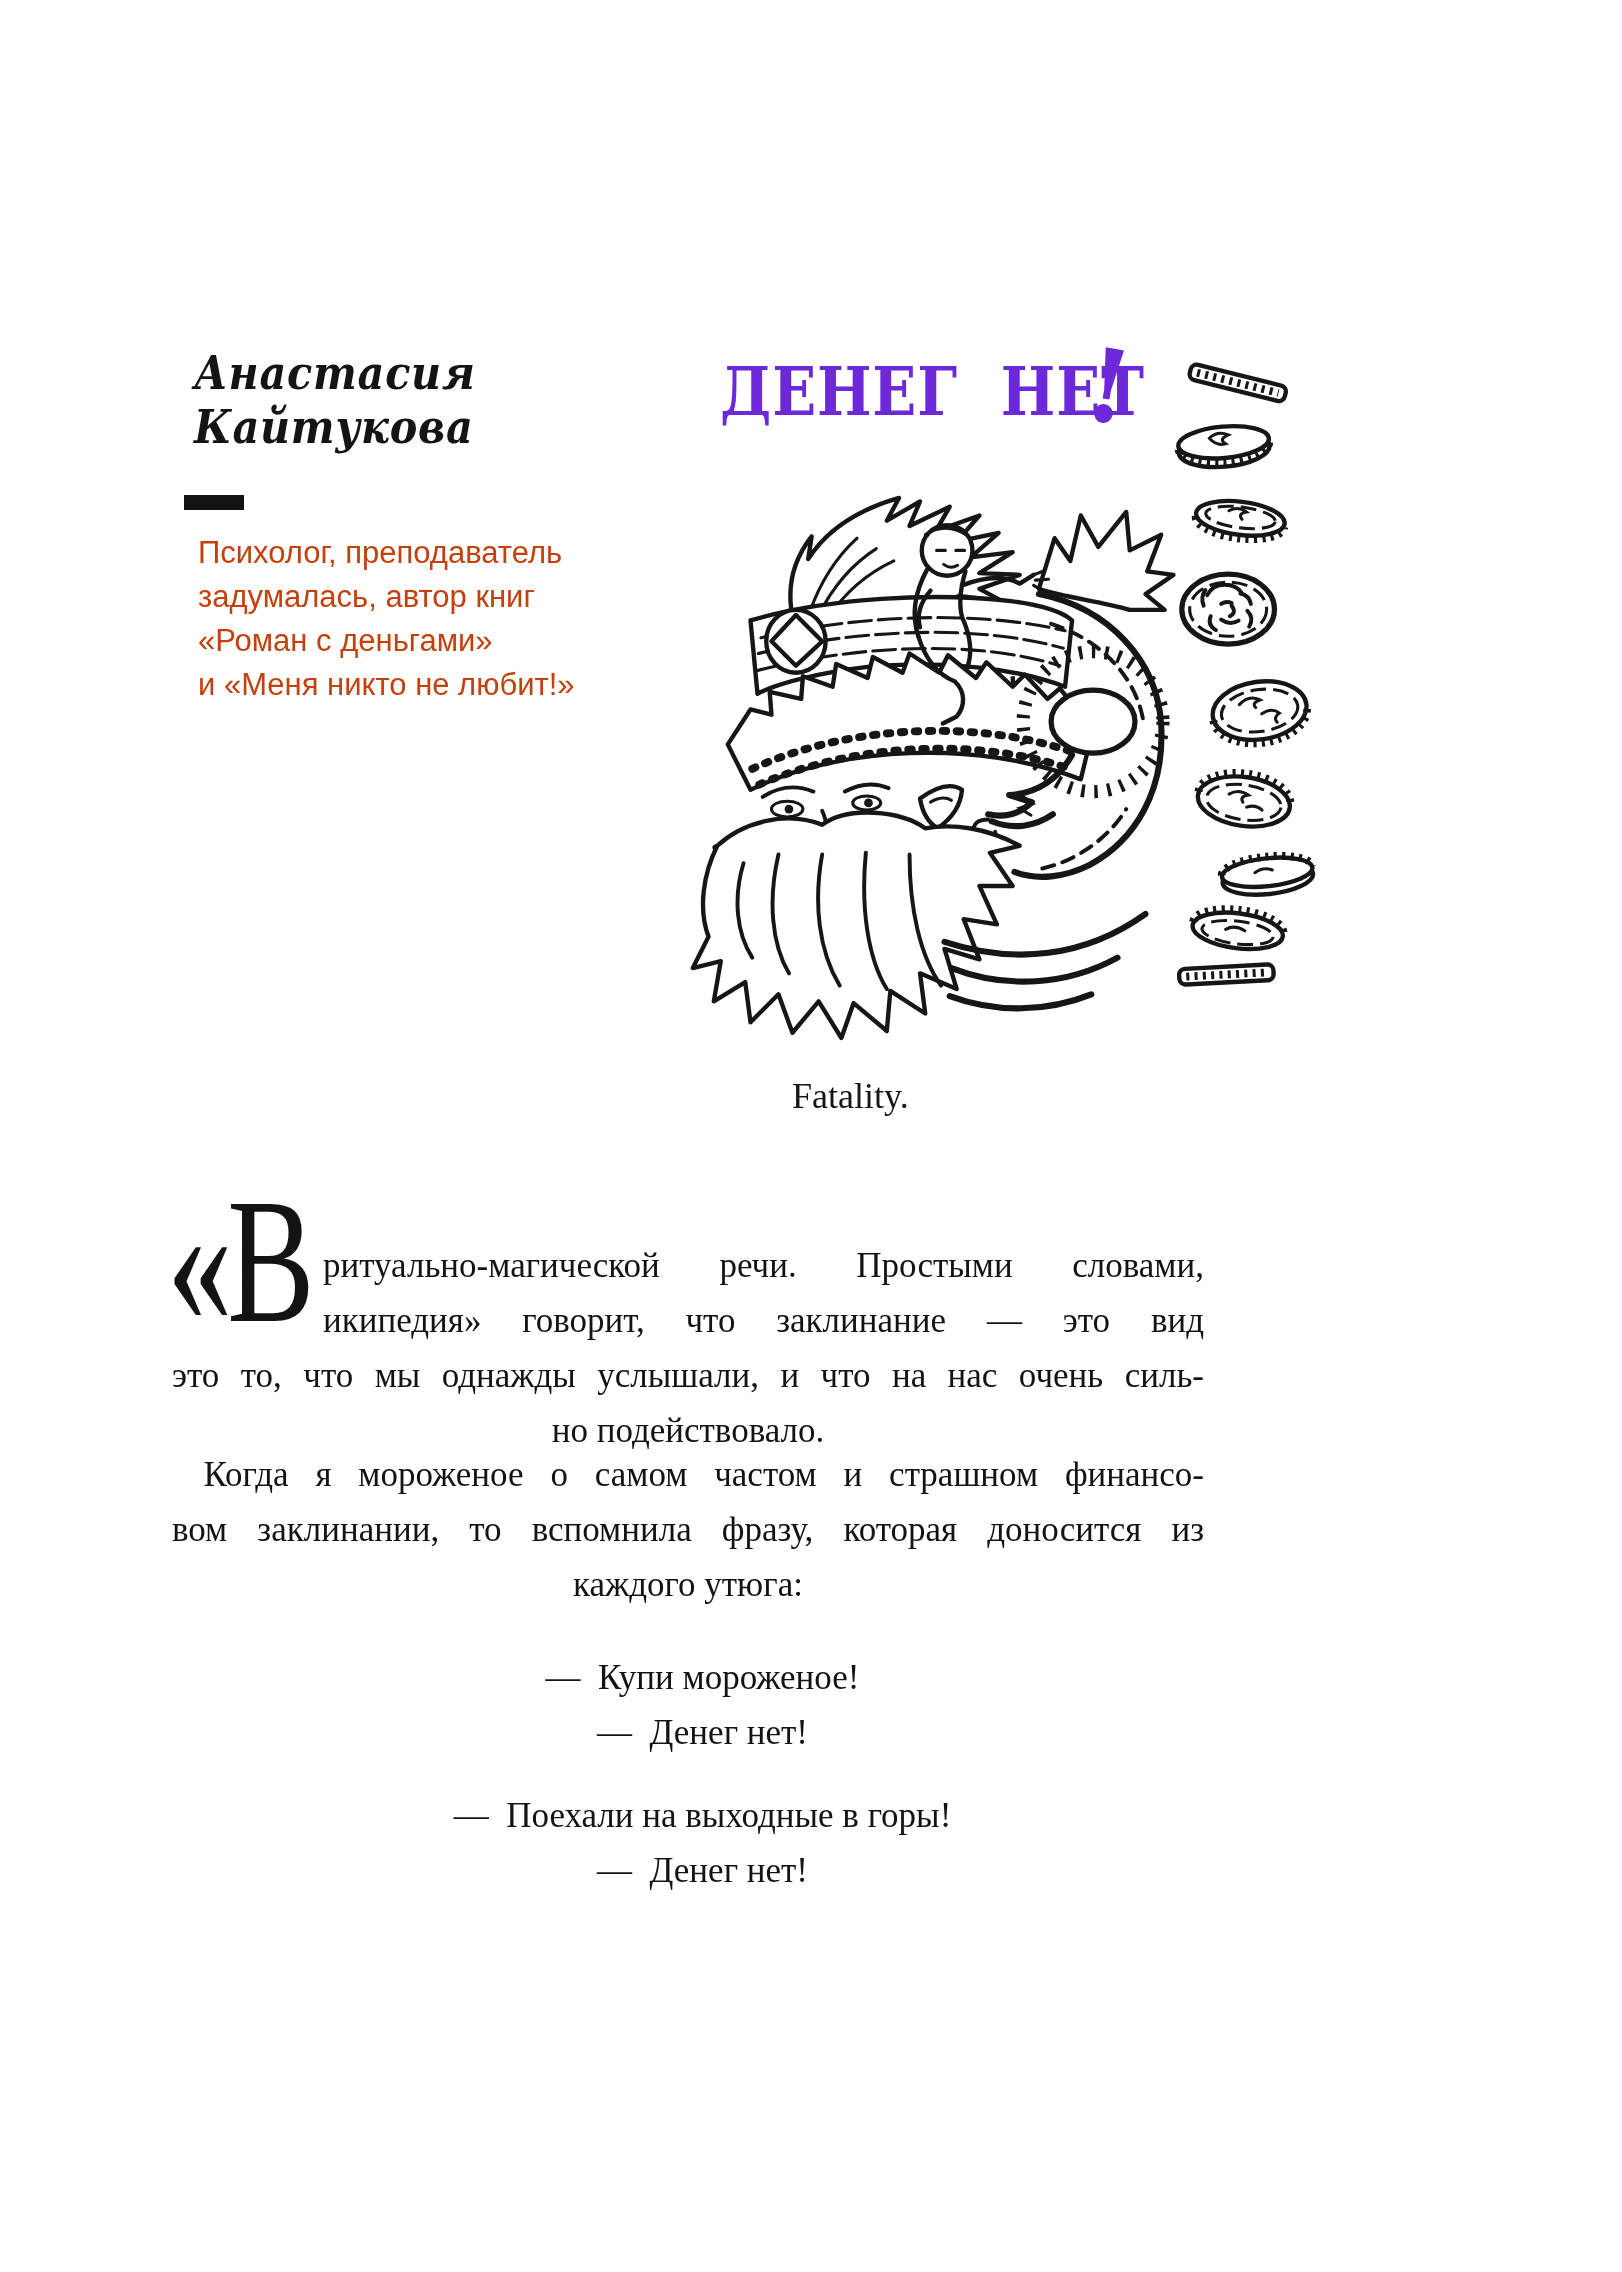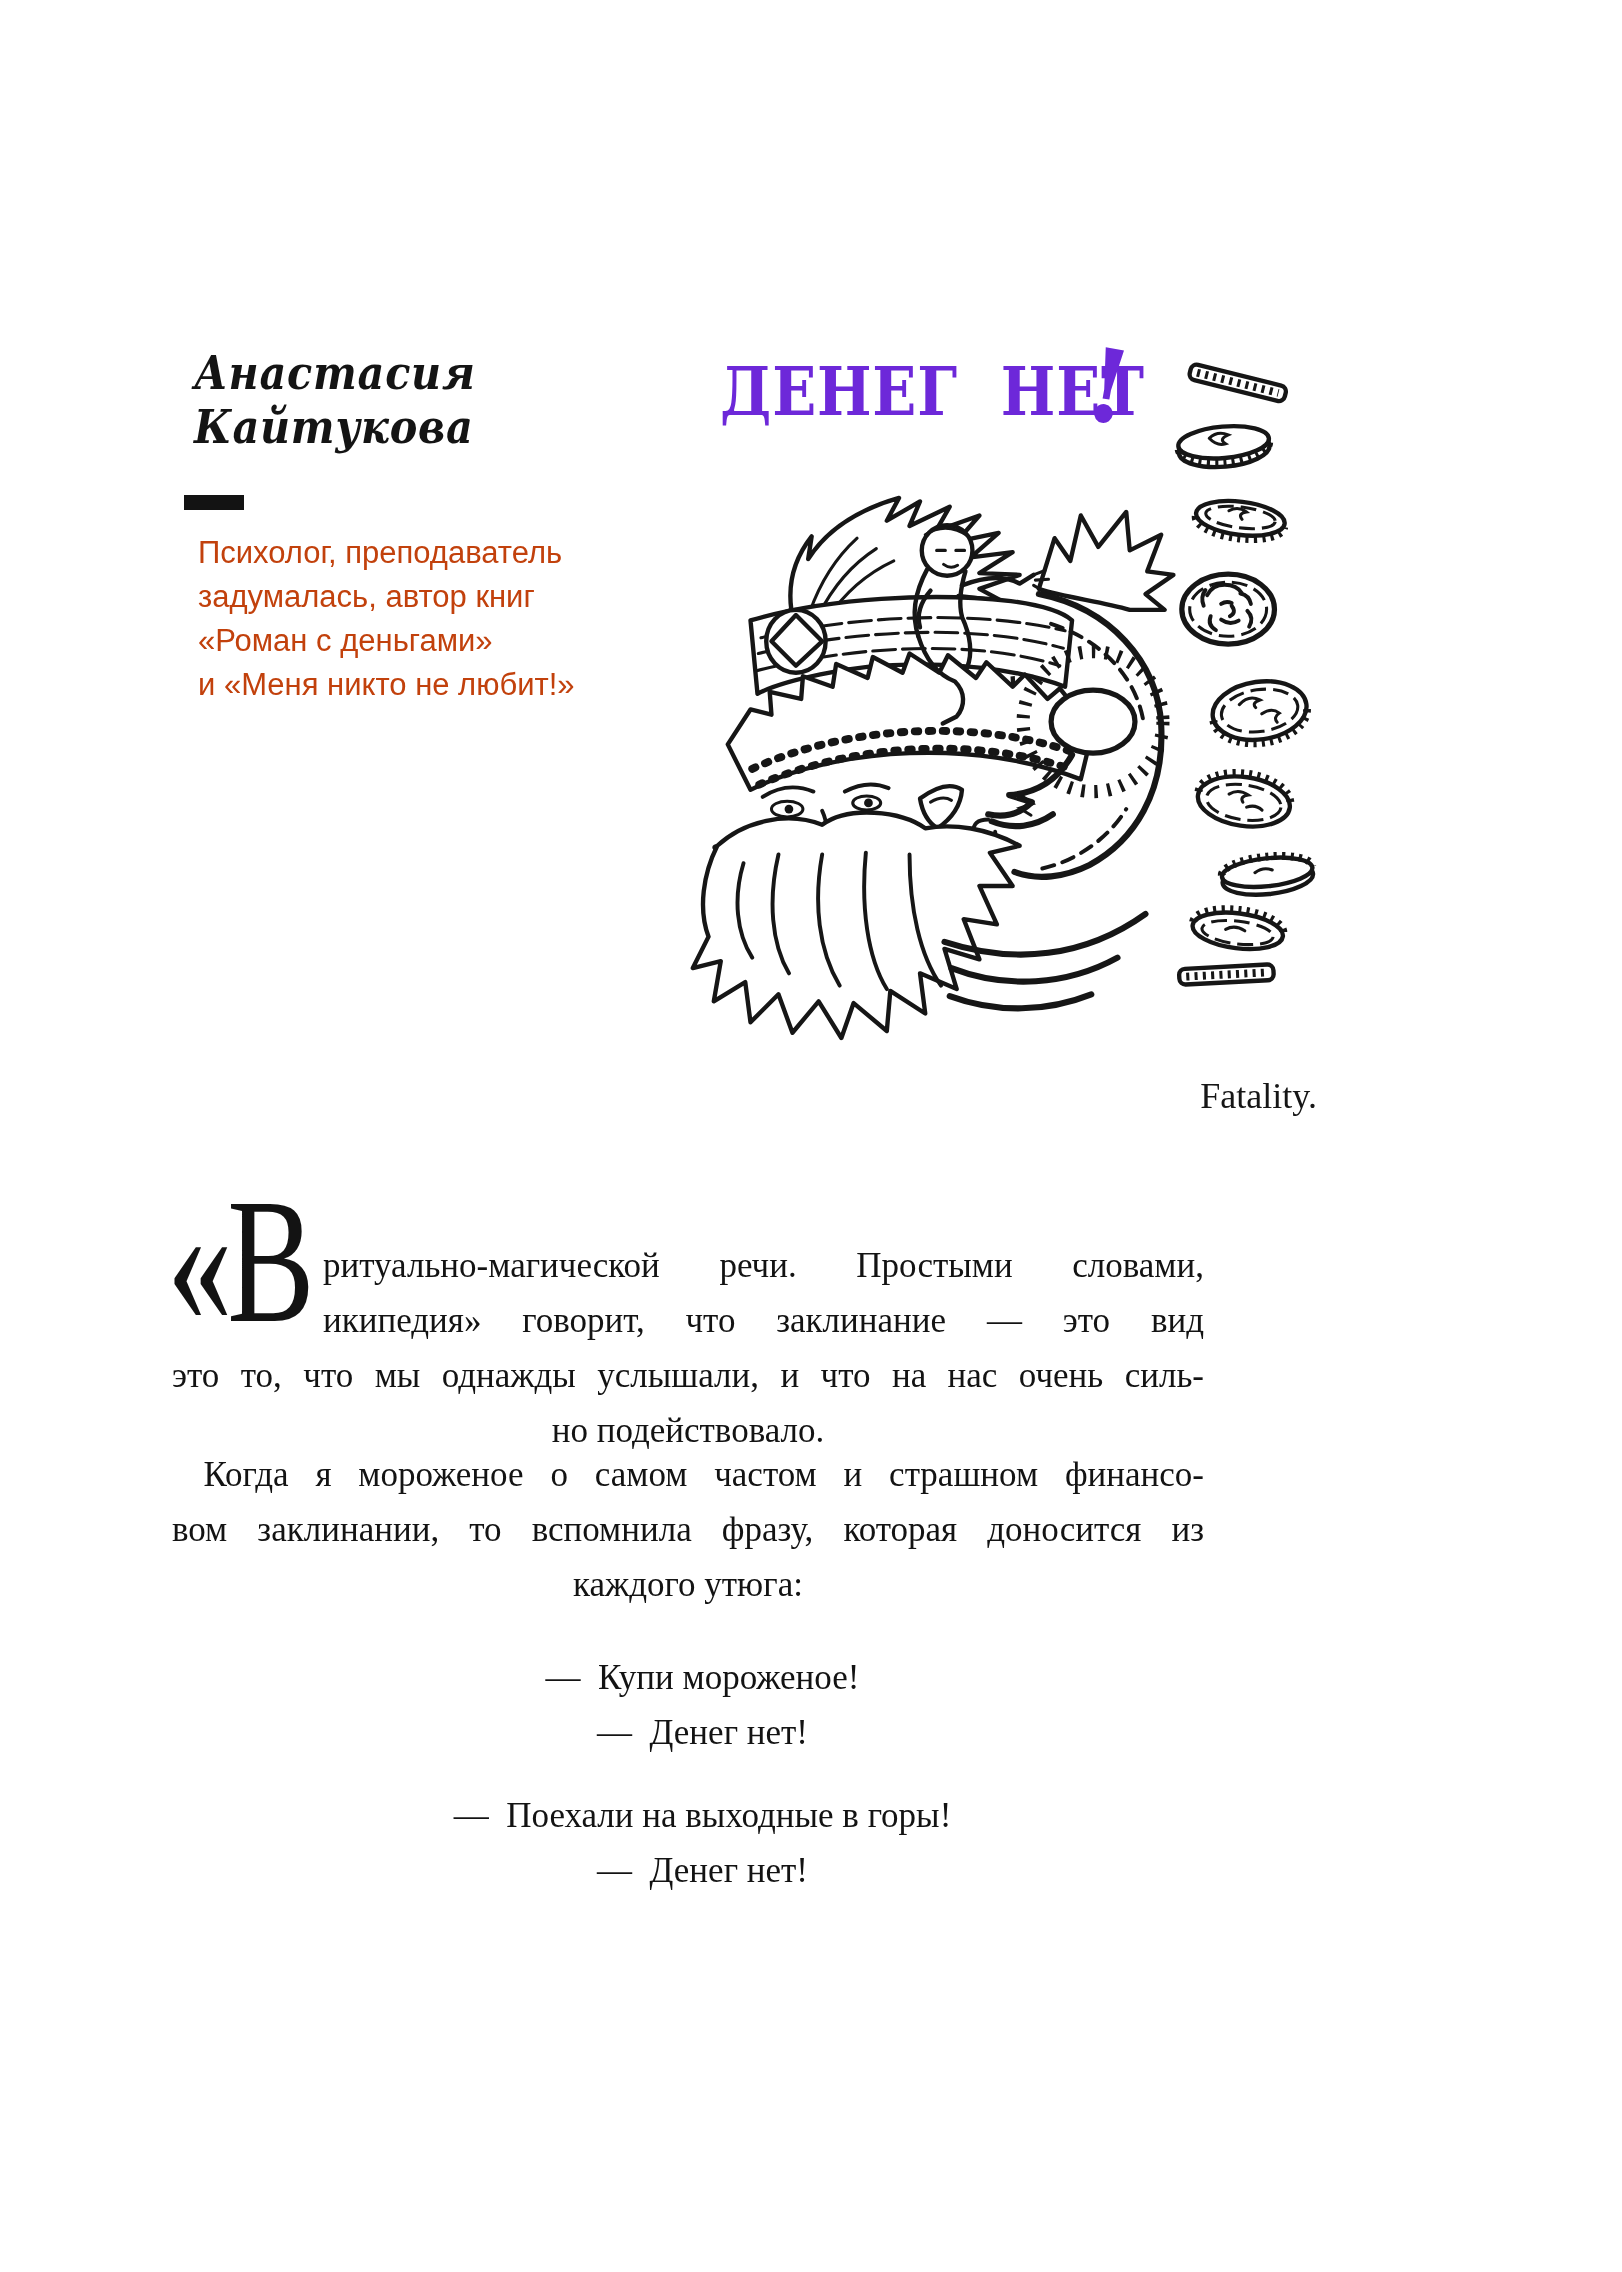--- a/index.html
+++ b/index.html
@@ -33,21 +33,21 @@
   .h3{fill:none;stroke:#161616;stroke-width:3.5;stroke-linecap:round;}
   .h4{fill:none;stroke:#161616;stroke-width:4.5;stroke-linecap:round;}
   .dashA{stroke-dasharray:26 8;}
   .dashB{stroke-dasharray:4 12;stroke-width:9;}
   .dashE{stroke-dasharray:14 10;}
   .tick{fill:none;stroke:#161616;stroke-width:15;stroke-dasharray:4 11;}
   .rim{fill:none;stroke:#161616;stroke-width:9;stroke-dasharray:3.5 6;}
   .inr{fill:none;stroke:#161616;stroke-width:3.5;stroke-dasharray:18 8;}
 
   
-  .epigraph{position:absolute;left:792px;top:1068px;width:525px;text-align:right;
+  .epigraph{position:absolute;left:792px;top:1068px;width:525px;text-align:left;
     font-size:36px;line-height:56px;color:#161616;}
   .epi-source{font-style:italic;}
 
   
   .bodytext{position:absolute;left:172px;top:1238px;width:1032px;font-size:35px;
     line-height:55px;color:#131313;}
   .line{text-align:center;}
   .jl{text-align:justify;text-align-last:justify;}
   .ind{text-indent:31.5px;}
   .p2{margin-top:-11.4px;}

